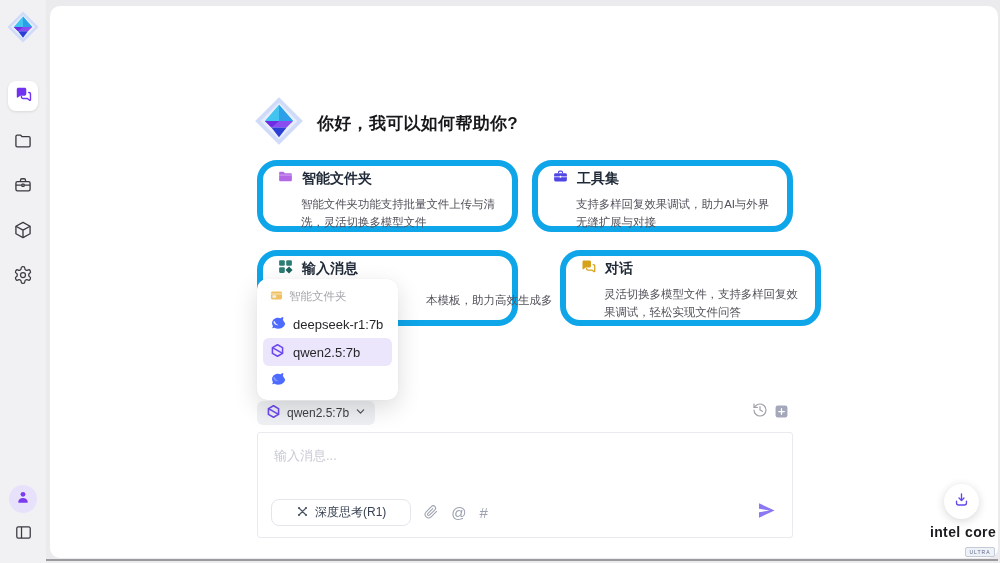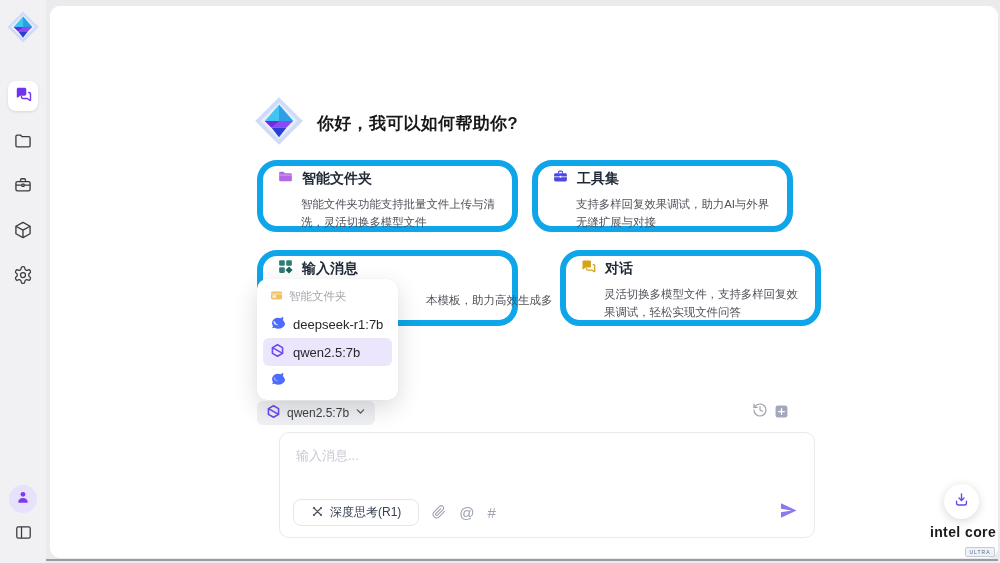--- a/index.html
+++ b/index.html
@@ -44,28 +44,28 @@
   .dd-header{display:flex;align-items:center;gap:6px;padding:4px 7px 6px;font-size:11.5px;color:#a6a6ad;}
   .dd-item{display:flex;align-items:center;gap:8px;padding:5px 7px;border-radius:6px;font-size:13px;color:#27272a;cursor:pointer;}
   .dd-item.selected{background:#ece6fc;}
   
   .model-pill{left:257px;top:401px;height:24px;background:#eef0f3;border-radius:6px;display:flex;align-items:center;
     gap:6px;padding:0 9px;font-size:12px;color:#3f3f46;z-index:2;cursor:pointer;}
   .row-action{z-index:2;cursor:pointer;display:flex;align-items:center;justify-content:center;width:18px;height:18px;}
   .act-history{left:751px;top:403px;}
   .act-newchat{left:772px;top:404px;}
   
-  .composer{left:257px;top:432px;width:536px;height:106px;background:#fff;border:1px solid #e9e9ee;border-radius:10px;box-sizing:border-box;z-index:2;margin-left:22px;}
+  .composer{left:257px;top:432px;width:536px;height:106px;background:#fff;border:1px solid #e9e9ee;border-radius:3px;box-sizing:border-box;z-index:2;}
   .composer textarea{
     position:absolute;left:6px;top:6px;width:510px;height:52px;border:none;outline:none;resize:none;
     font-family:inherit;font-size:13px;color:#374151;padding:8px 10px;background:transparent;
   }
   .composer textarea::placeholder{color:#c6cad2;}
   .composer-bar{position:absolute;left:13px;right:15px;bottom:11px;display:flex;align-items:center;gap:13px;}
-  .think-pill{display:flex;align-items:center;gap:6px;border:1px solid #e4e6ec;border-radius:8px;padding:4px 17px;
+  .think-pill{display:flex;align-items:center;gap:6px;border:1px solid #e4e6ec;border-radius:8px;padding:4px 24px;
     font-size:12px;color:#374151;background:#fff;cursor:pointer;white-space:nowrap;}
   .glyph-btn{color:#9ca3af;font-size:15px;line-height:1;cursor:pointer;display:flex;align-items:center;}
   .send-btn{margin-left:auto;cursor:pointer;display:flex;align-items:center;}
   
   .fab{left:944px;top:484px;width:35px;height:35px;border-radius:50%;background:#fff;z-index:6;cursor:pointer;
     box-shadow:0 2px 10px rgba(0,0,0,.16);display:flex;align-items:center;justify-content:center;}
   .intel{left:926px;top:524px;width:74px;text-align:center;z-index:6;}
   .intel-text{font-size:14px;color:#1c1c1e;font-weight:bold;letter-spacing:.4px;}
   .ultra-badge{display:inline-block;margin:1px 0 0 34px;font-size:5px;line-height:6px;padding:1px 3px;
     border:1px solid #c3cada;border-radius:2px;color:#5b6b8c;background:#eef1f6;letter-spacing:1px;}

